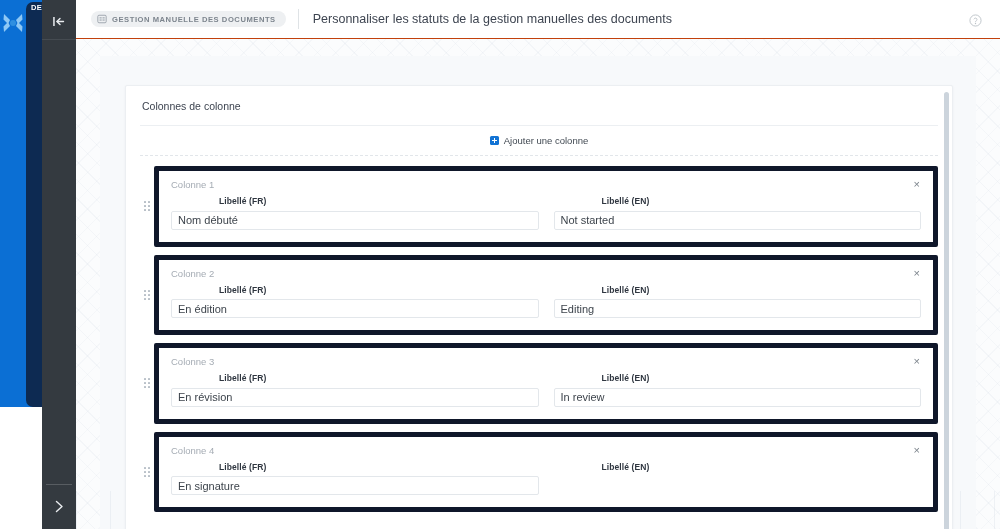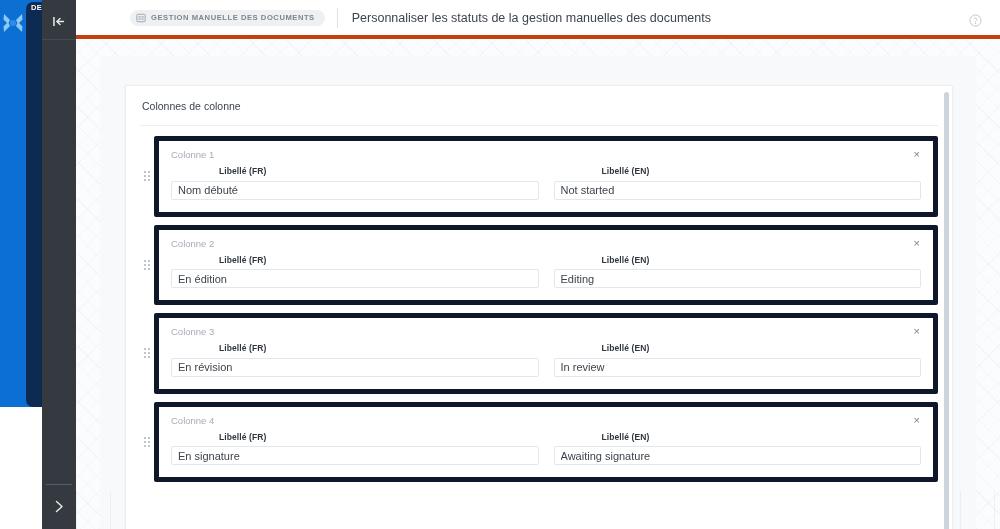--- a/index.html
+++ b/index.html
@@ -76,23 +76,23 @@
     display: flex; align-items: center; justify-content: center;
     color: #e9ecef; font-size: 13px;
   }
 
   
   .right { flex: 1 1 auto; position: relative; height: 529px; background: #ffffff; }
 
   .topbar {
     height: 39px; width: 100%;
     display: flex; align-items: center;
-    border-bottom: 4px solid #c2410c;
+    border-bottom: 1px solid #c2410c;
     background: #ffffff;
-    position: relative; z-index: 5; padding-left: 39px;
+    position: relative; z-index: 5;
   }
   .chip {
     display: inline-flex; align-items: center; gap: 5px;
     margin-left: 15px;
     background: #eef0f2; border-radius: 11px;
     padding: 3px 10px 3px 6px;
     color: #7d858e; font-size: 7.6px; font-weight: bold;
     letter-spacing: .55px; white-space: nowrap;
   }
   .chip-ico { display: flex; align-items: center; }
@@ -327,20 +327,26 @@
     <div class="content">
       <div class="hatch"></div>
       <div class="page-pad"></div>
       <div class="stripes"></div>
 
       <div class="card">
 
         <div class="card-title">Colonnes de colonne</div>
         <div class="card-rule"></div>
 
+        <div class="add-zone">
+          <button class="add-btn">
+            <span class="plus-sq"></span>
+            <span>Ajouter une colonne</span>
+          </button>
+        </div>
 
         <div class="rows" id="rows">
             <div class="row-wrap">
               <div class="drag-handle">
                 <span class="dots">
                   <i></i>
                   <i></i>
                   <i></i>
                   <i></i>
                   <i></i>
@@ -413,21 +419,21 @@
                   <i></i>
                 </span>
               </div>
               <div class="col-card">
                 <div class="col-head">
                   <span class="col-name">Colonne 4</span>
                   <button class="close-x">×</button>
                 </div>
                 <div class="fields">
                   <div class="field"><label class="field-label">Libellé (FR)</label><input class="field-input" value="En signature" style=""></div>
-                  <div class="field"><label class="field-label">Libellé (EN)</label><input class="field-input" value="Awaiting signature" style=""></div>
+                  <div class="field"><label class="field-label">Libellé (EN)</label></div>
                 </div>
               </div>
             </div>
           </div>
 
         <div class="scroll-track">
           <div class="scroll-thumb"></div>
         </div>
       </div>
     </div>

